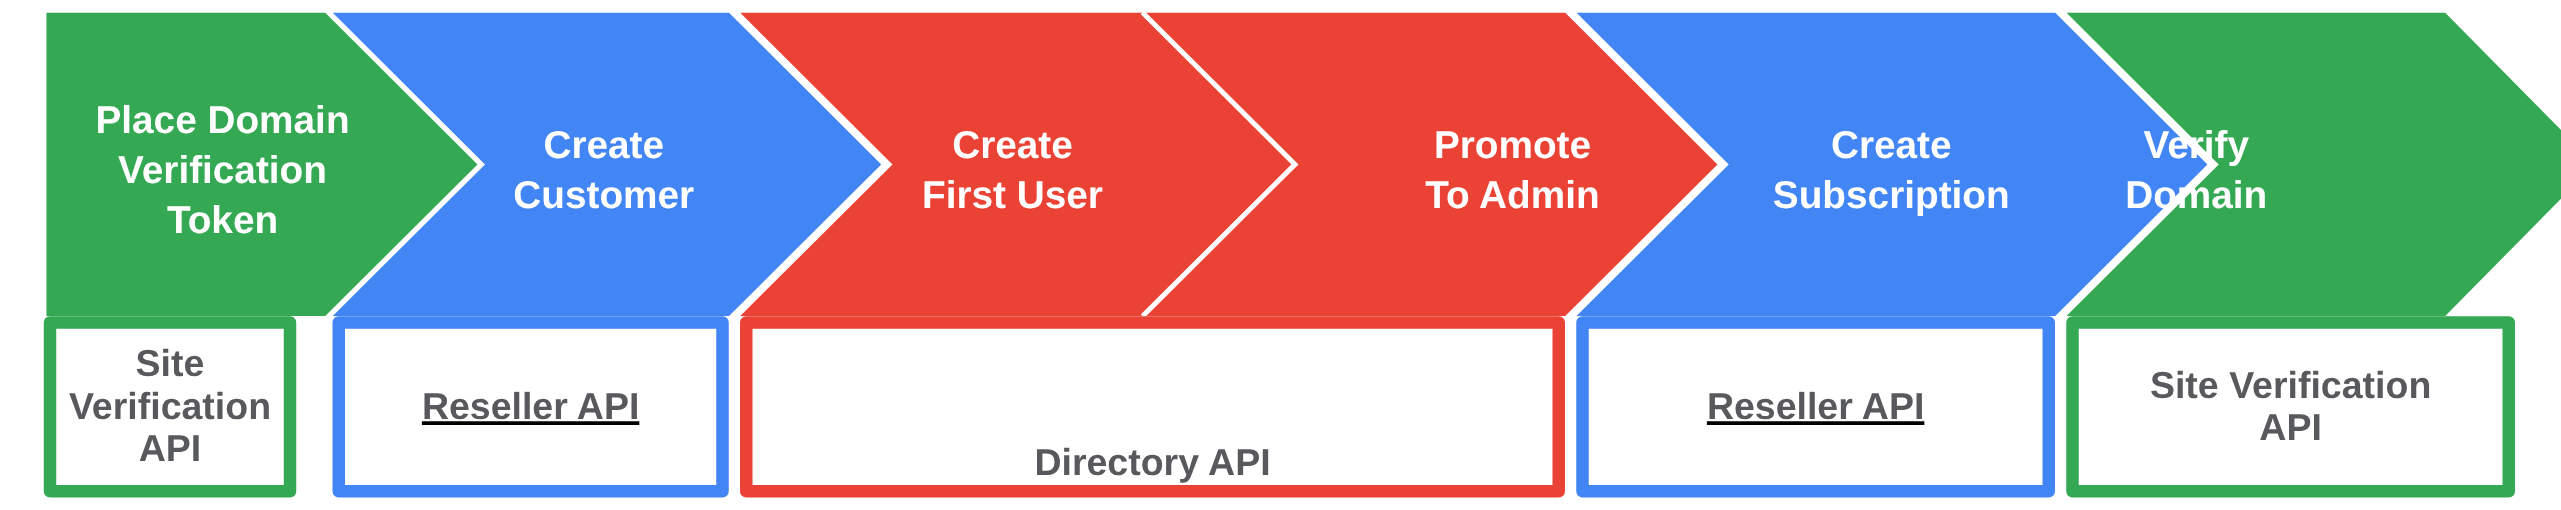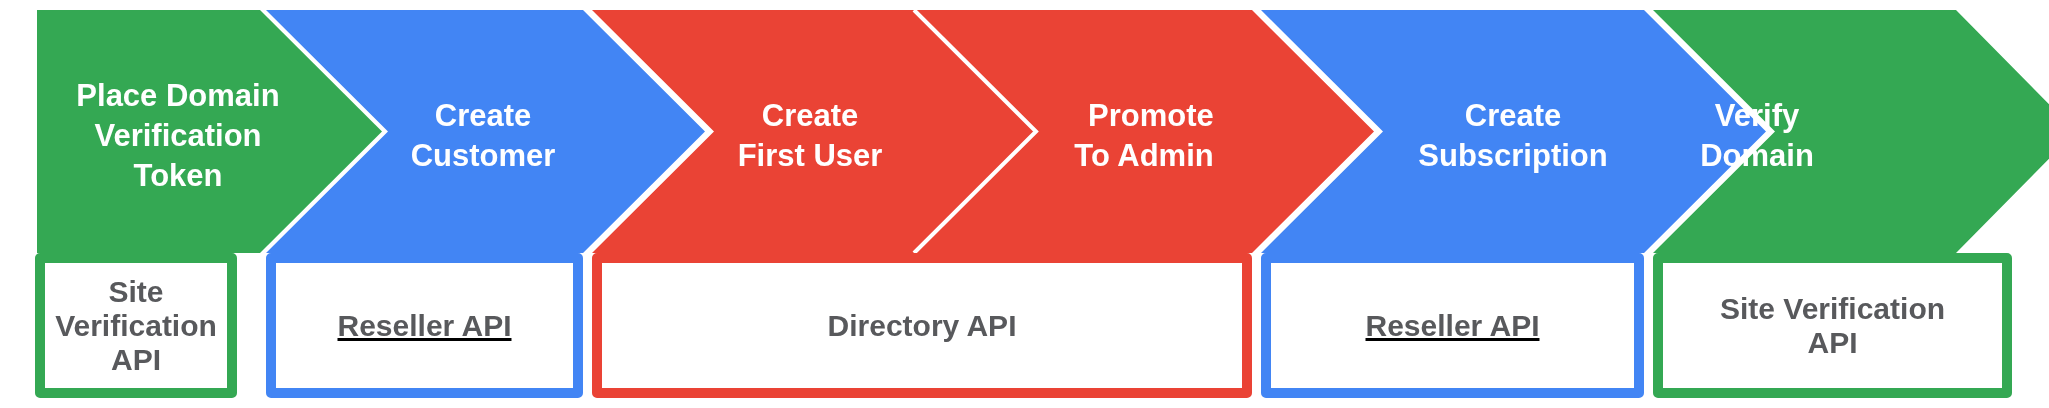--- a/index.html
+++ b/index.html
@@ -53,21 +53,21 @@
     line-height: 40px;
     font-weight: bold;
     text-align: center;
     white-space: pre-line;
     padding-top: 8px;
     box-sizing: border-box;
   }
   .lx1 { left: 148px; }
   .lx2 { left: 453px; }
   .lx3 { left: 780px; }
-  .lx4 { left: 1114px; text-align: right; }
+  .lx4 { left: 1180px; }
   .lx5 { left: 1483px; }
   .lx6 { left: 1727px; }
 
   
   .api-box {
     position: absolute;
     top: 253px;
     height: 145px;
     box-sizing: border-box;
     background: #ffffff;
@@ -76,21 +76,21 @@
     display: flex;
     align-items: center;
     justify-content: center;
   }
   .bd-green { border-color: #34A853; }
   .bd-blue  { border-color: #4285F4; text-decoration: underline; }
   .bd-red   { border-color: #EA4335; }
 
   .bx1 { left: 5px;    width: 202px; }
   .bx2 { left: 236px;  width: 317px; }
-  .bx3 { left: 562px;  width: 660px; }
+  .bx3 { left: 562px;  width: 660px; align-items: flex-end; }
   .bx4 { left: 1231px; width: 383px; }
   .bx5 { left: 1623px; width: 359px; }
 
   .api-label {
     color: #58595C;
     font-size: 30px;
     line-height: 34px;
     font-weight: bold;
     text-align: center;
     white-space: pre-line;

